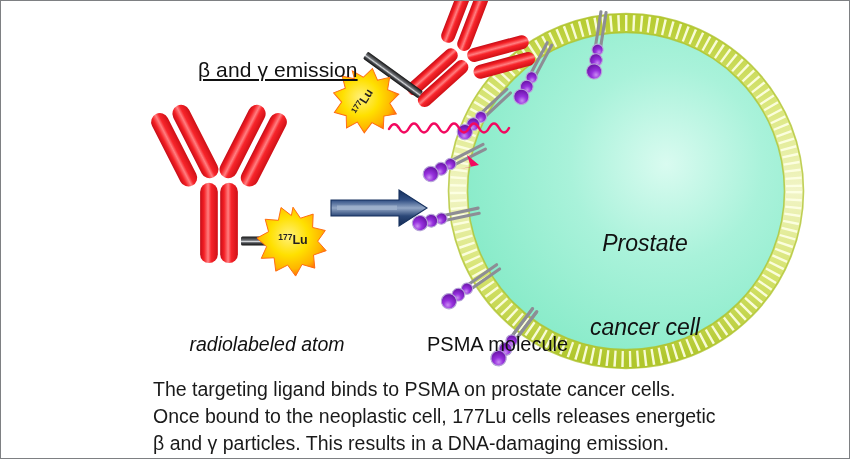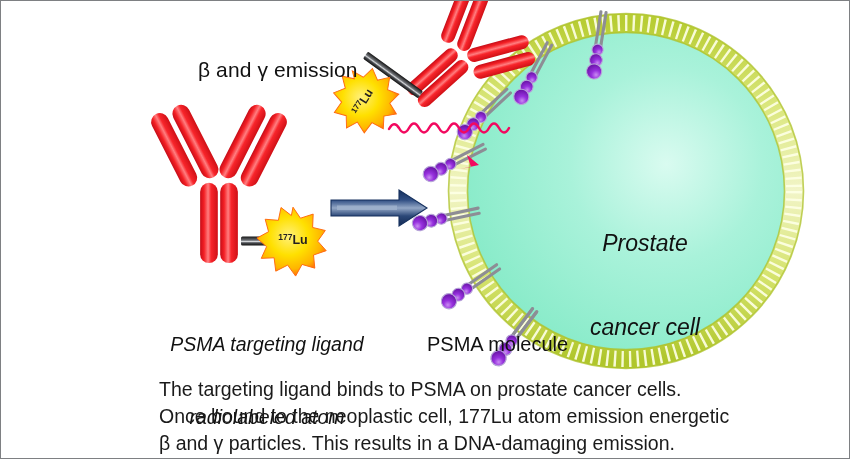--- a/index.html
+++ b/index.html
@@ -29,20 +29,21 @@
     position: absolute;
     color: #111111;
     white-space: pre;
     line-height: 1.22;
   }
   #emission-label {
     left: 197px;
     top: 56px;
     font-size: 21px;
     letter-spacing: .1px;
+    text-decoration: underline;
   }
   #psma-molecule-label {
     left: 426px;
     top: 331px;
     font-size: 20px;
   }
   #cell-label {
     left: 589px;
     top: 172px;
     font-size: 23px;
@@ -61,21 +62,21 @@
   }
   #description {
     position: absolute;
     left: 152px;
     top: 375px;
     width: 580px;
     font-size: 19.5px;
     color: #1a1a1a;
     line-height: 1.38;
   }
-  #description div { white-space: pre; margin-left: 6px; }
+  #description div { white-space: pre; }
 </style>
 </head>
 <body>
 
 <div id="figure">
 
   <svg id="scene" viewBox="0 0 850 459" xmlns="http://www.w3.org/2000/svg">
     <defs>
       <radialGradient id="cytoGrad" cx="62%" cy="42%" r="72%">
         <stop offset="0%" stop-color="#d9fbf0"></stop>
@@ -248,24 +249,23 @@
   <div class="lbl" id="emission-label">β and γ emission</div>
 
   <div class="lbl" id="psma-molecule-label">PSMA molecule</div>
 
   <div class="lbl" id="cell-label">
     <div>Prostate</div>
     <div>cancer cell</div>
   </div>
 
   <div class="lbl" id="ligand-caption">
-    <div>PSMA targeting ligand</div>
     <div>radiolabeled atom</div>
     
   </div>
 
   <div id="description">
     <div>The targeting ligand binds to PSMA on prostate cancer cells.</div>
-    <div>Once bound to the neoplastic cell, 177Lu atom emission energetic</div>
+    <div>Once bound to the neoplastic cell, 177Lu cells releases energetic</div>
     <div>β and γ particles. This results in a DNA-damaging emission.</div>
   </div>
 
 </div>
 
 </body></html>

